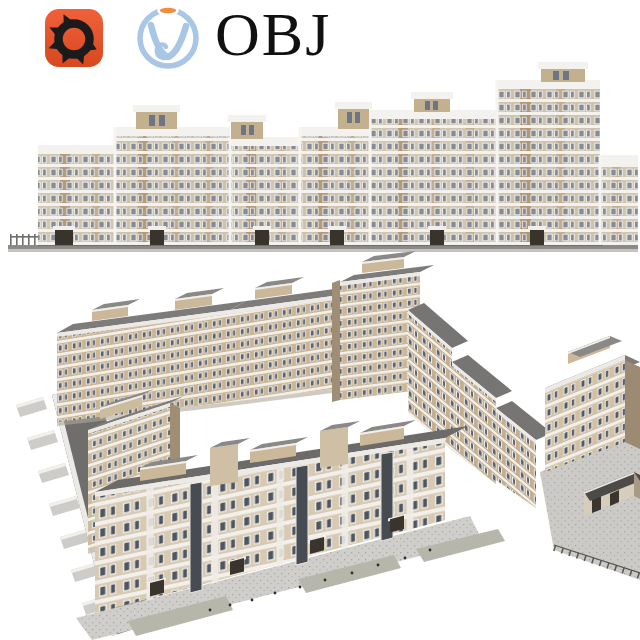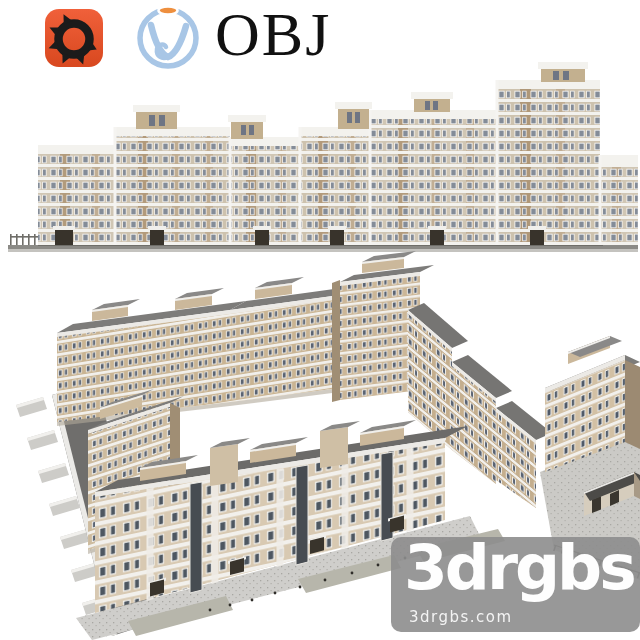--- a/index.html
+++ b/index.html
@@ -482,18 +482,14 @@
       <circle cx="352" cy="323" r="1.4"></circle>
           <circle cx="378" cy="315" r="1.4"></circle>
       <circle cx="405" cy="308" r="1.4"></circle>
           <circle cx="430" cy="300" r="1.4"></circle>
       <circle cx="210" cy="360" r="1.4"></circle>
           <circle cx="230" cy="355" r="1.4"></circle>
     </g>
   </svg>
   </div>
 
-  <div class="wm">
-    <div class="wm-title">3drgbs</div>
-    <div class="wm-url">3drgbs.com</div>
-  </div>
 
 </div>
 
 </body></html>

